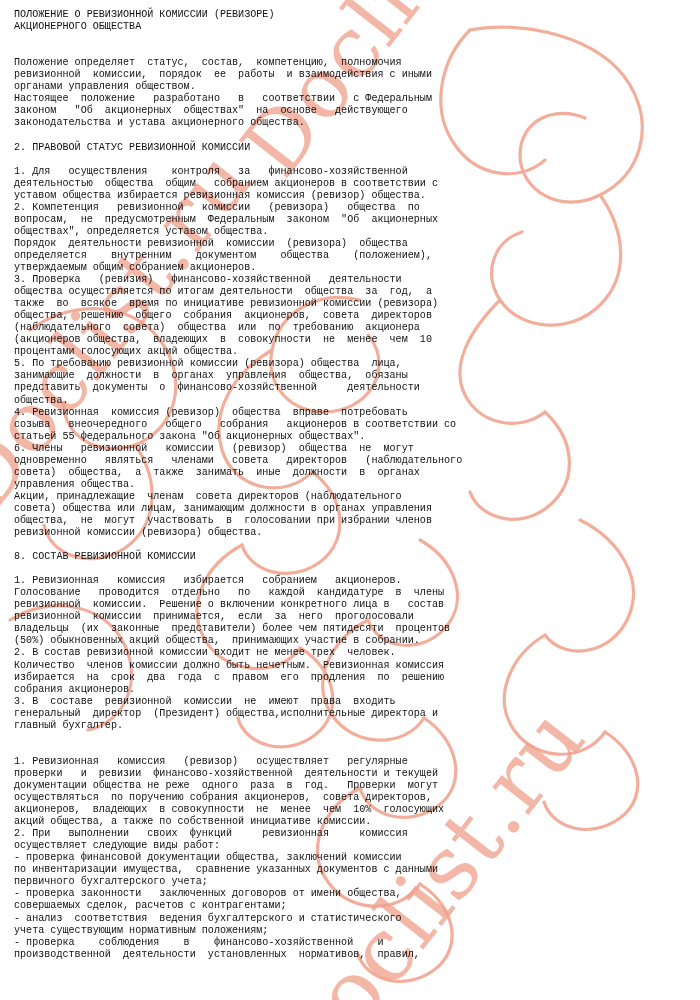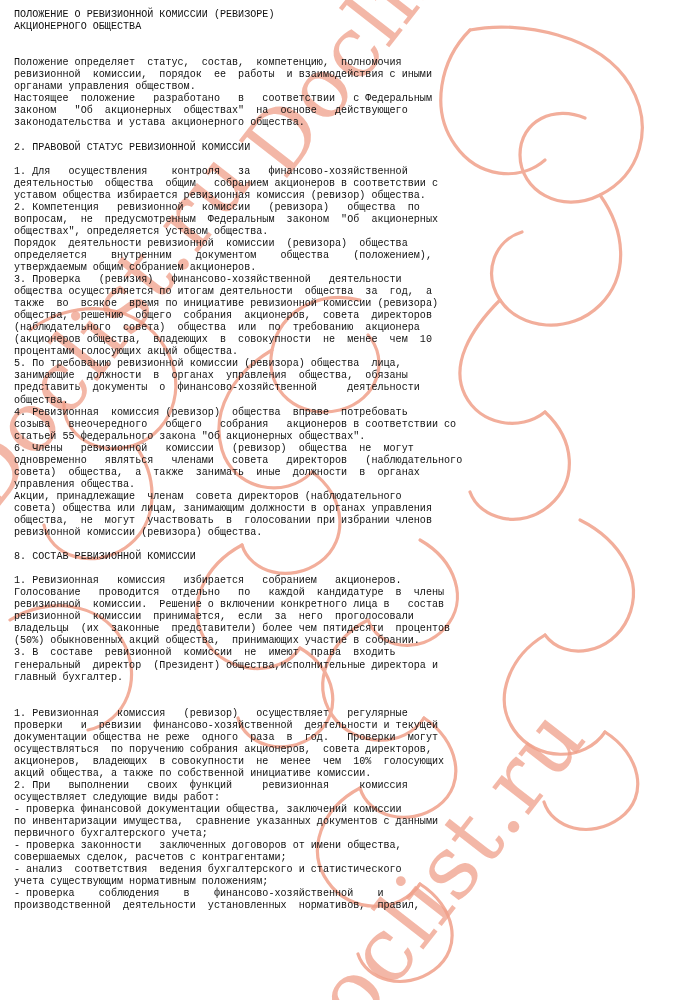--- a/index.html
+++ b/index.html
@@ -148,20 +148,24 @@
     <div class="spacer"></div>
 
     <div class="para heading">8. СОСТАВ РЕВИЗИОННОЙ КОМИССИИ</div>
     <div class="spacer"></div>
     <div class="para">1. Ревизионная   комиссия   избирается   собранием   акционеров.
 Голосование   проводится  отдельно   по   каждой  кандидатуре  в  члены
 ревизионной  комиссии.  Решение о включении конкретного лица в   состав
 ревизионной  комиссии  принимается,  если  за  него  проголосовали
 владельцы  (их  законные  представители) более чем пятидесяти  процентов
 (50%) обыкновенных акций общества,  принимающих участие в собрании.</div>
+    <div class="para">2. В состав ревизионной комиссии входит не менее трех  человек.
+Количество  членов комиссии должно быть нечетным.  Ревизионная комиссия
+избирается  на  срок  два  года  с  правом  его  продления  по  решению
+собрания акционеров.</div>
     <div class="para">3. В  составе  ревизионной  комиссии  не  имеют  права  входить
 генеральный  директор  (Президент) общества,исполнительные директора и
 главный бухгалтер.</div>
     <div class="spacer"></div>
 
     <div class="spacer"></div>
     <div class="para">1. Ревизионная   комиссия   (ревизор)   осуществляет   регулярные
 проверки   и  ревизии  финансово-хозяйственной  деятельности и текущей
 документации общества не реже  одного  раза  в  год.   Проверки  могут
 осуществляться  по поручению собрания акционеров,  совета директоров,

